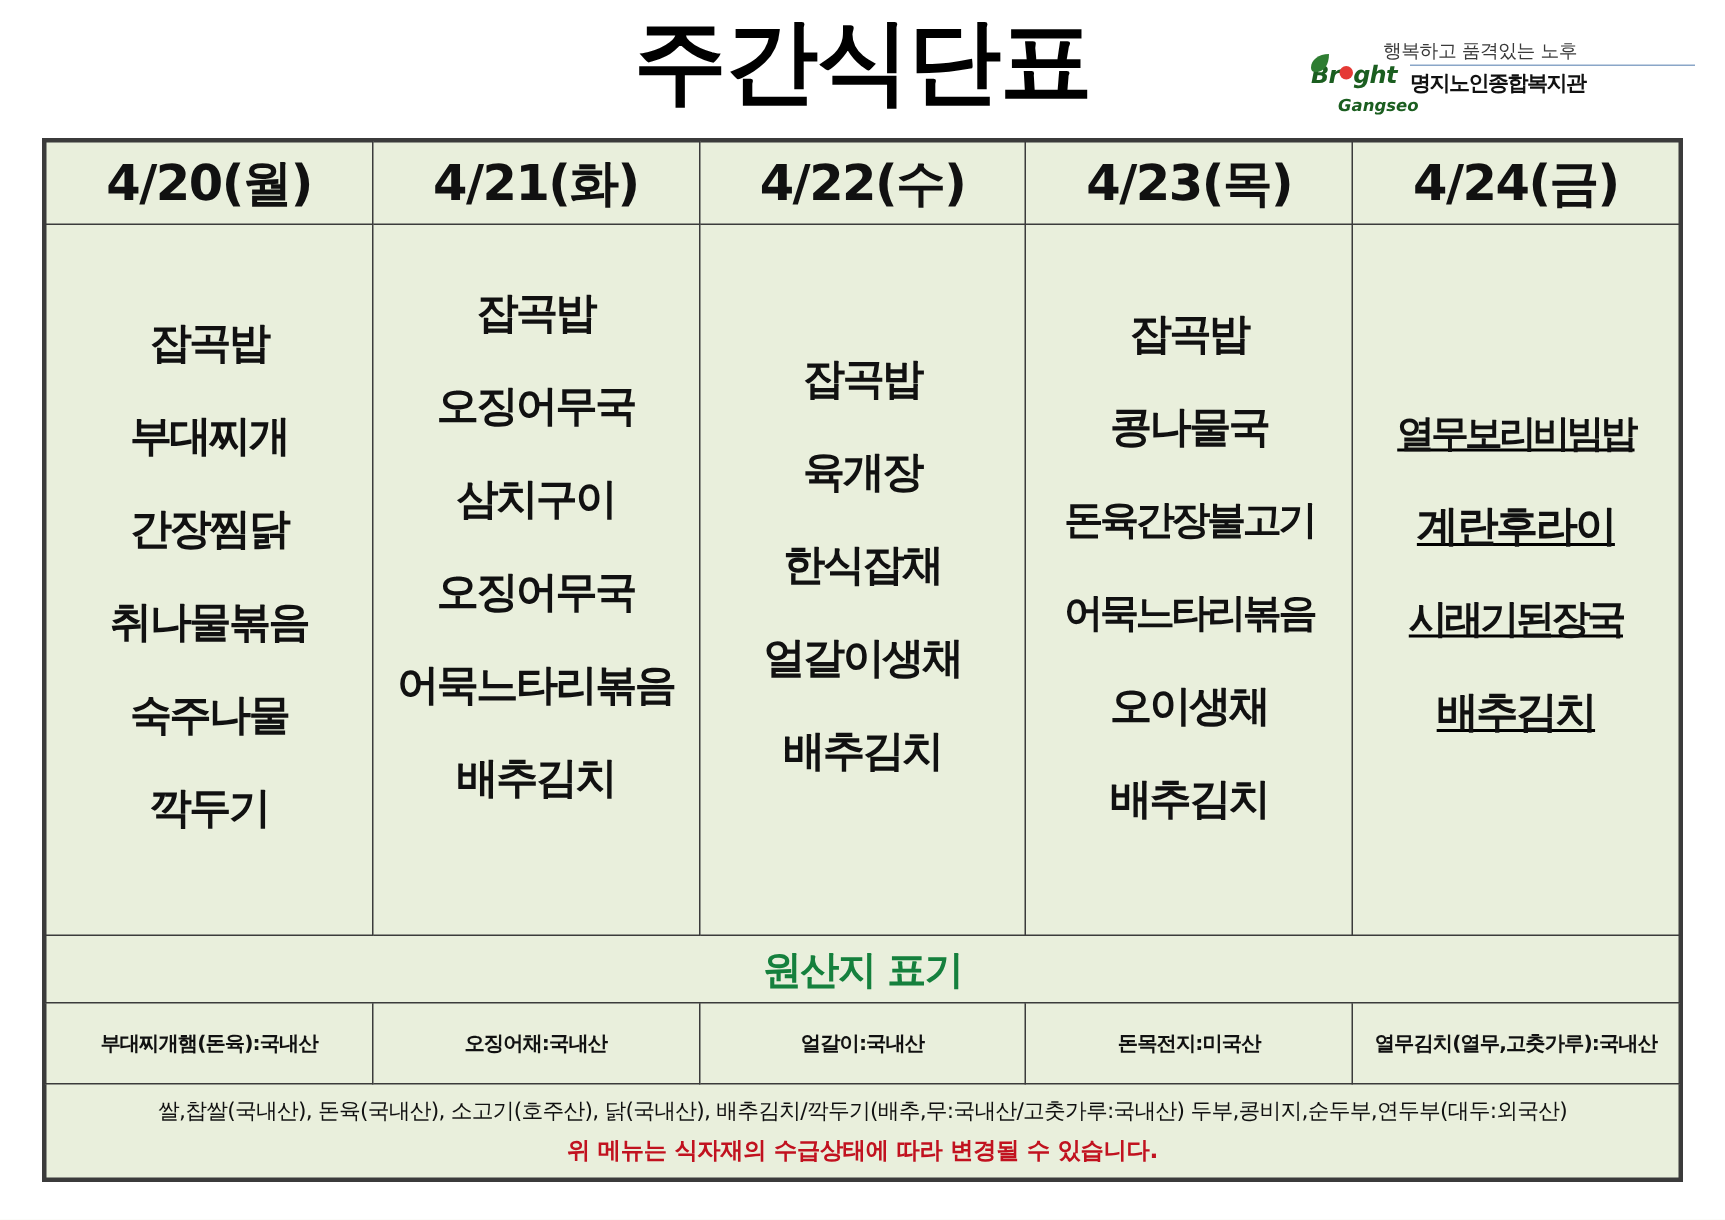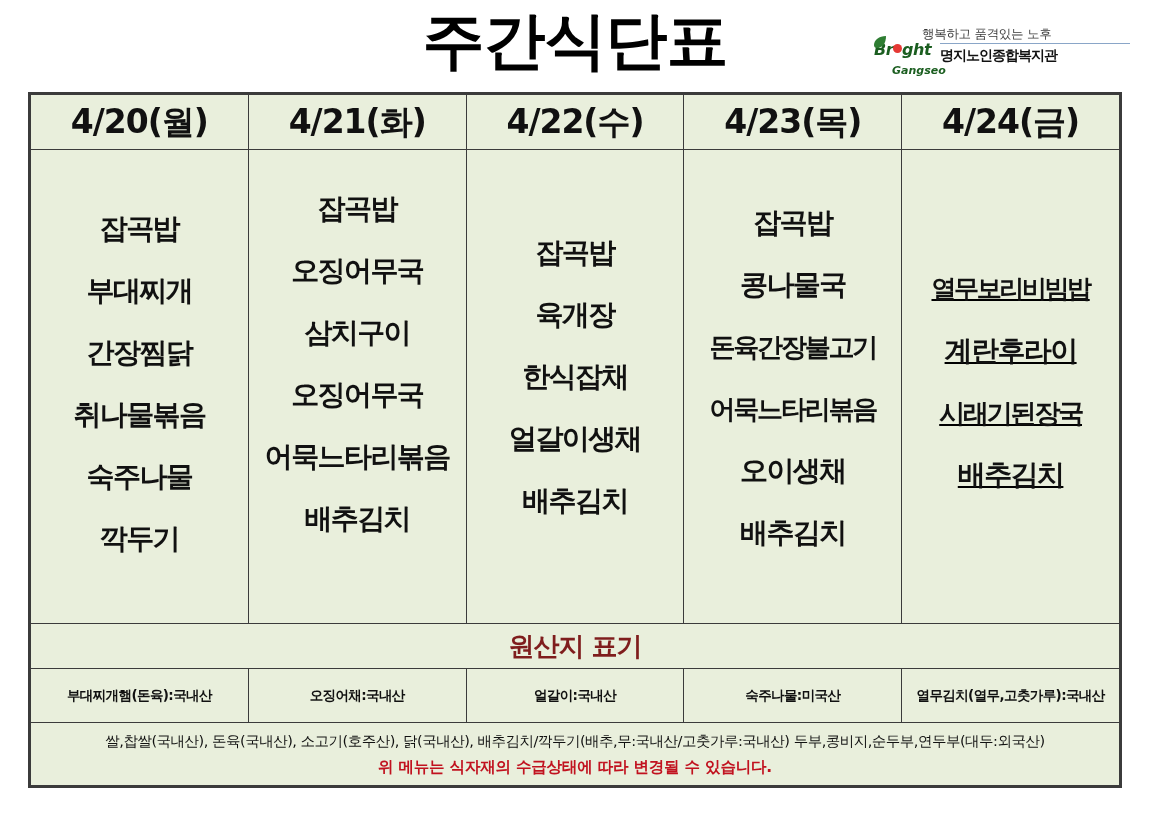--- a/index.html
+++ b/index.html
@@ -150,21 +150,21 @@
 
   .dish.shrink { font-size: 26px; letter-spacing: -2.2px; }
   .dish.shrink2 { font-size: 25px; letter-spacing: -2.4px; }
 
   tr.origin-title td {
     height: 44px;
     text-align: center;
     font-size: 26px;
     font-weight: bold;
     letter-spacing: -1px;
-    color: #7f1d1d;
+    color: #15803d;
   }
   td.origin-cell {
     height: 54px;
     text-align: center;
     font-size: 13.5px;
     font-weight: bold;
     color: #111111;
     letter-spacing: -0.6px;
     padding: 0 3px;
     white-space: nowrap;
@@ -282,21 +282,21 @@
         </tr>
 
         <tr class="origin-title">
           <td colspan="5">원산지 표기</td>
         </tr>
 
         <tr>
           <td class="origin-cell">부대찌개햄(돈육):국내산</td>
           <td class="origin-cell">오징어채:국내산</td>
           <td class="origin-cell">얼갈이:국내산</td>
-          <td class="origin-cell">숙주나물:미국산</td>
+          <td class="origin-cell">돈목전지:미국산</td>
           <td class="origin-cell">열무김치(열무,고춧가루):국내산</td>
         </tr>
 
         <tr>
           <td class="footer-cell" colspan="5">
             <div class="footer-line1">쌀,찹쌀(국내산),  돈육(국내산),  소고기(호주산),  닭(국내산),  배추김치/깍두기(배추,무:국내산/고춧가루:국내산)  두부,콩비지,순두부,연두부(대두:외국산)</div>
             <div class="footer-line2">위 메뉴는 식자재의 수급상태에 따라 변경될 수 있습니다.</div>
           </td>
         </tr>
       </tbody>

